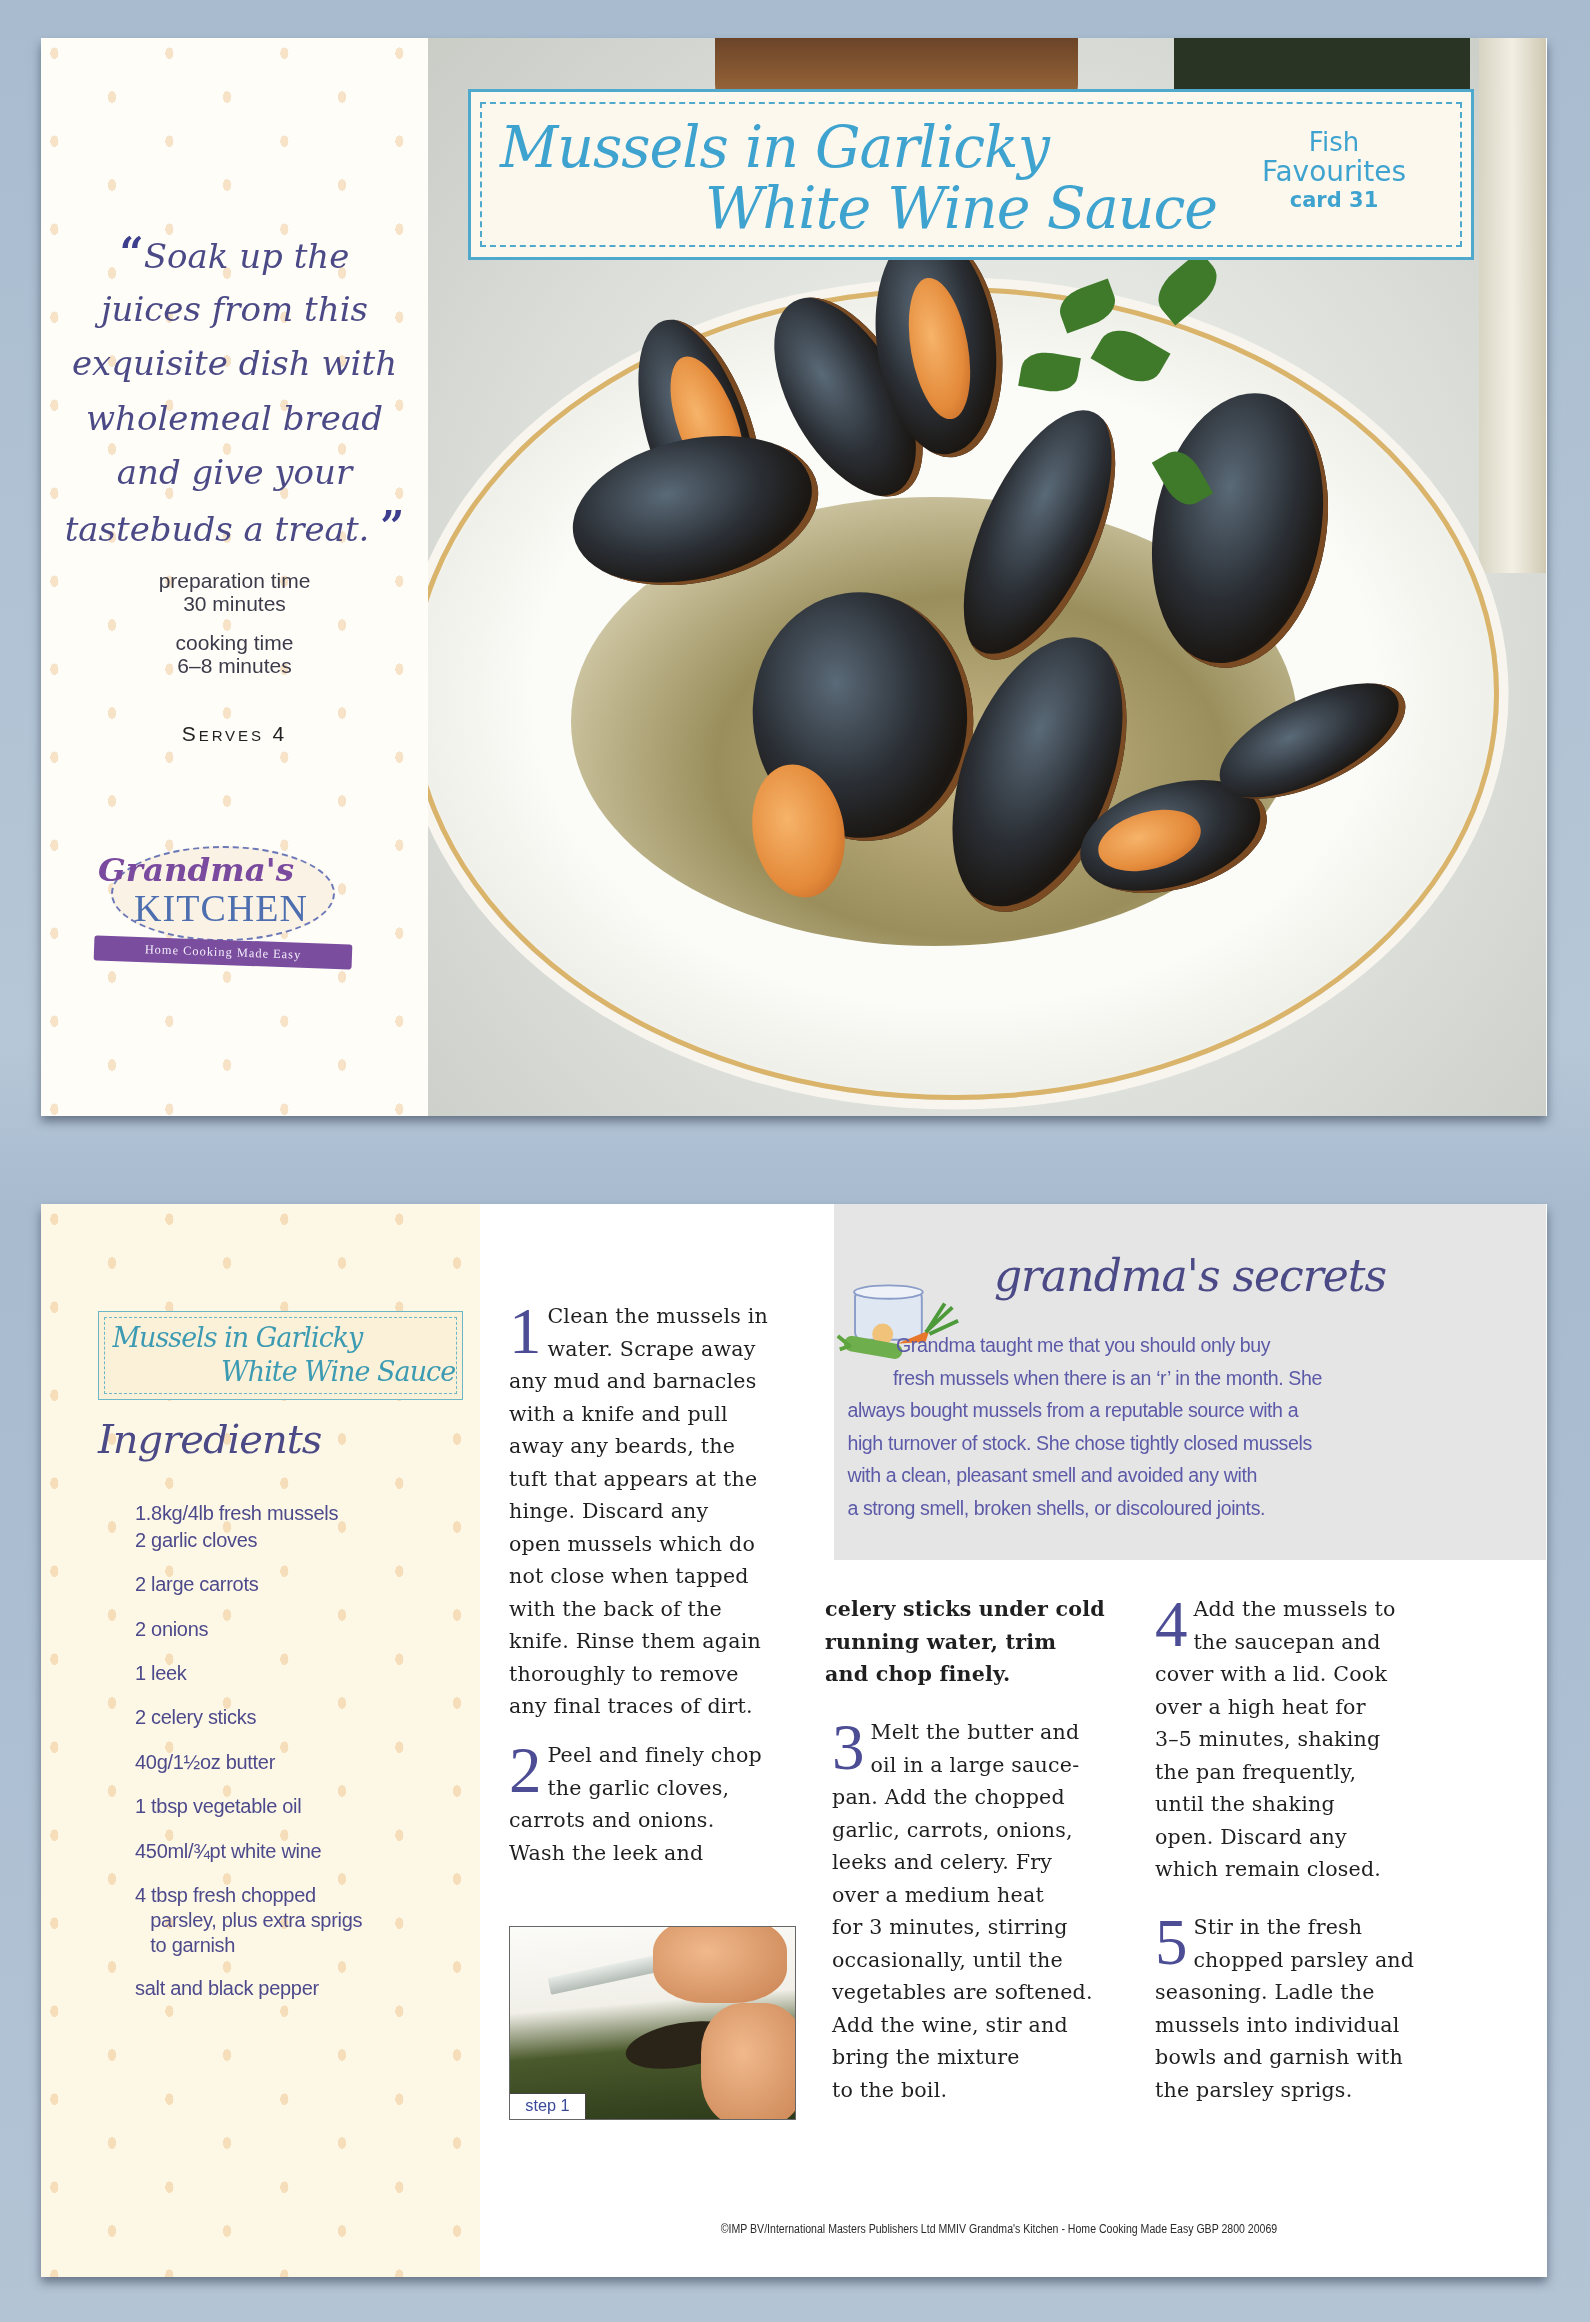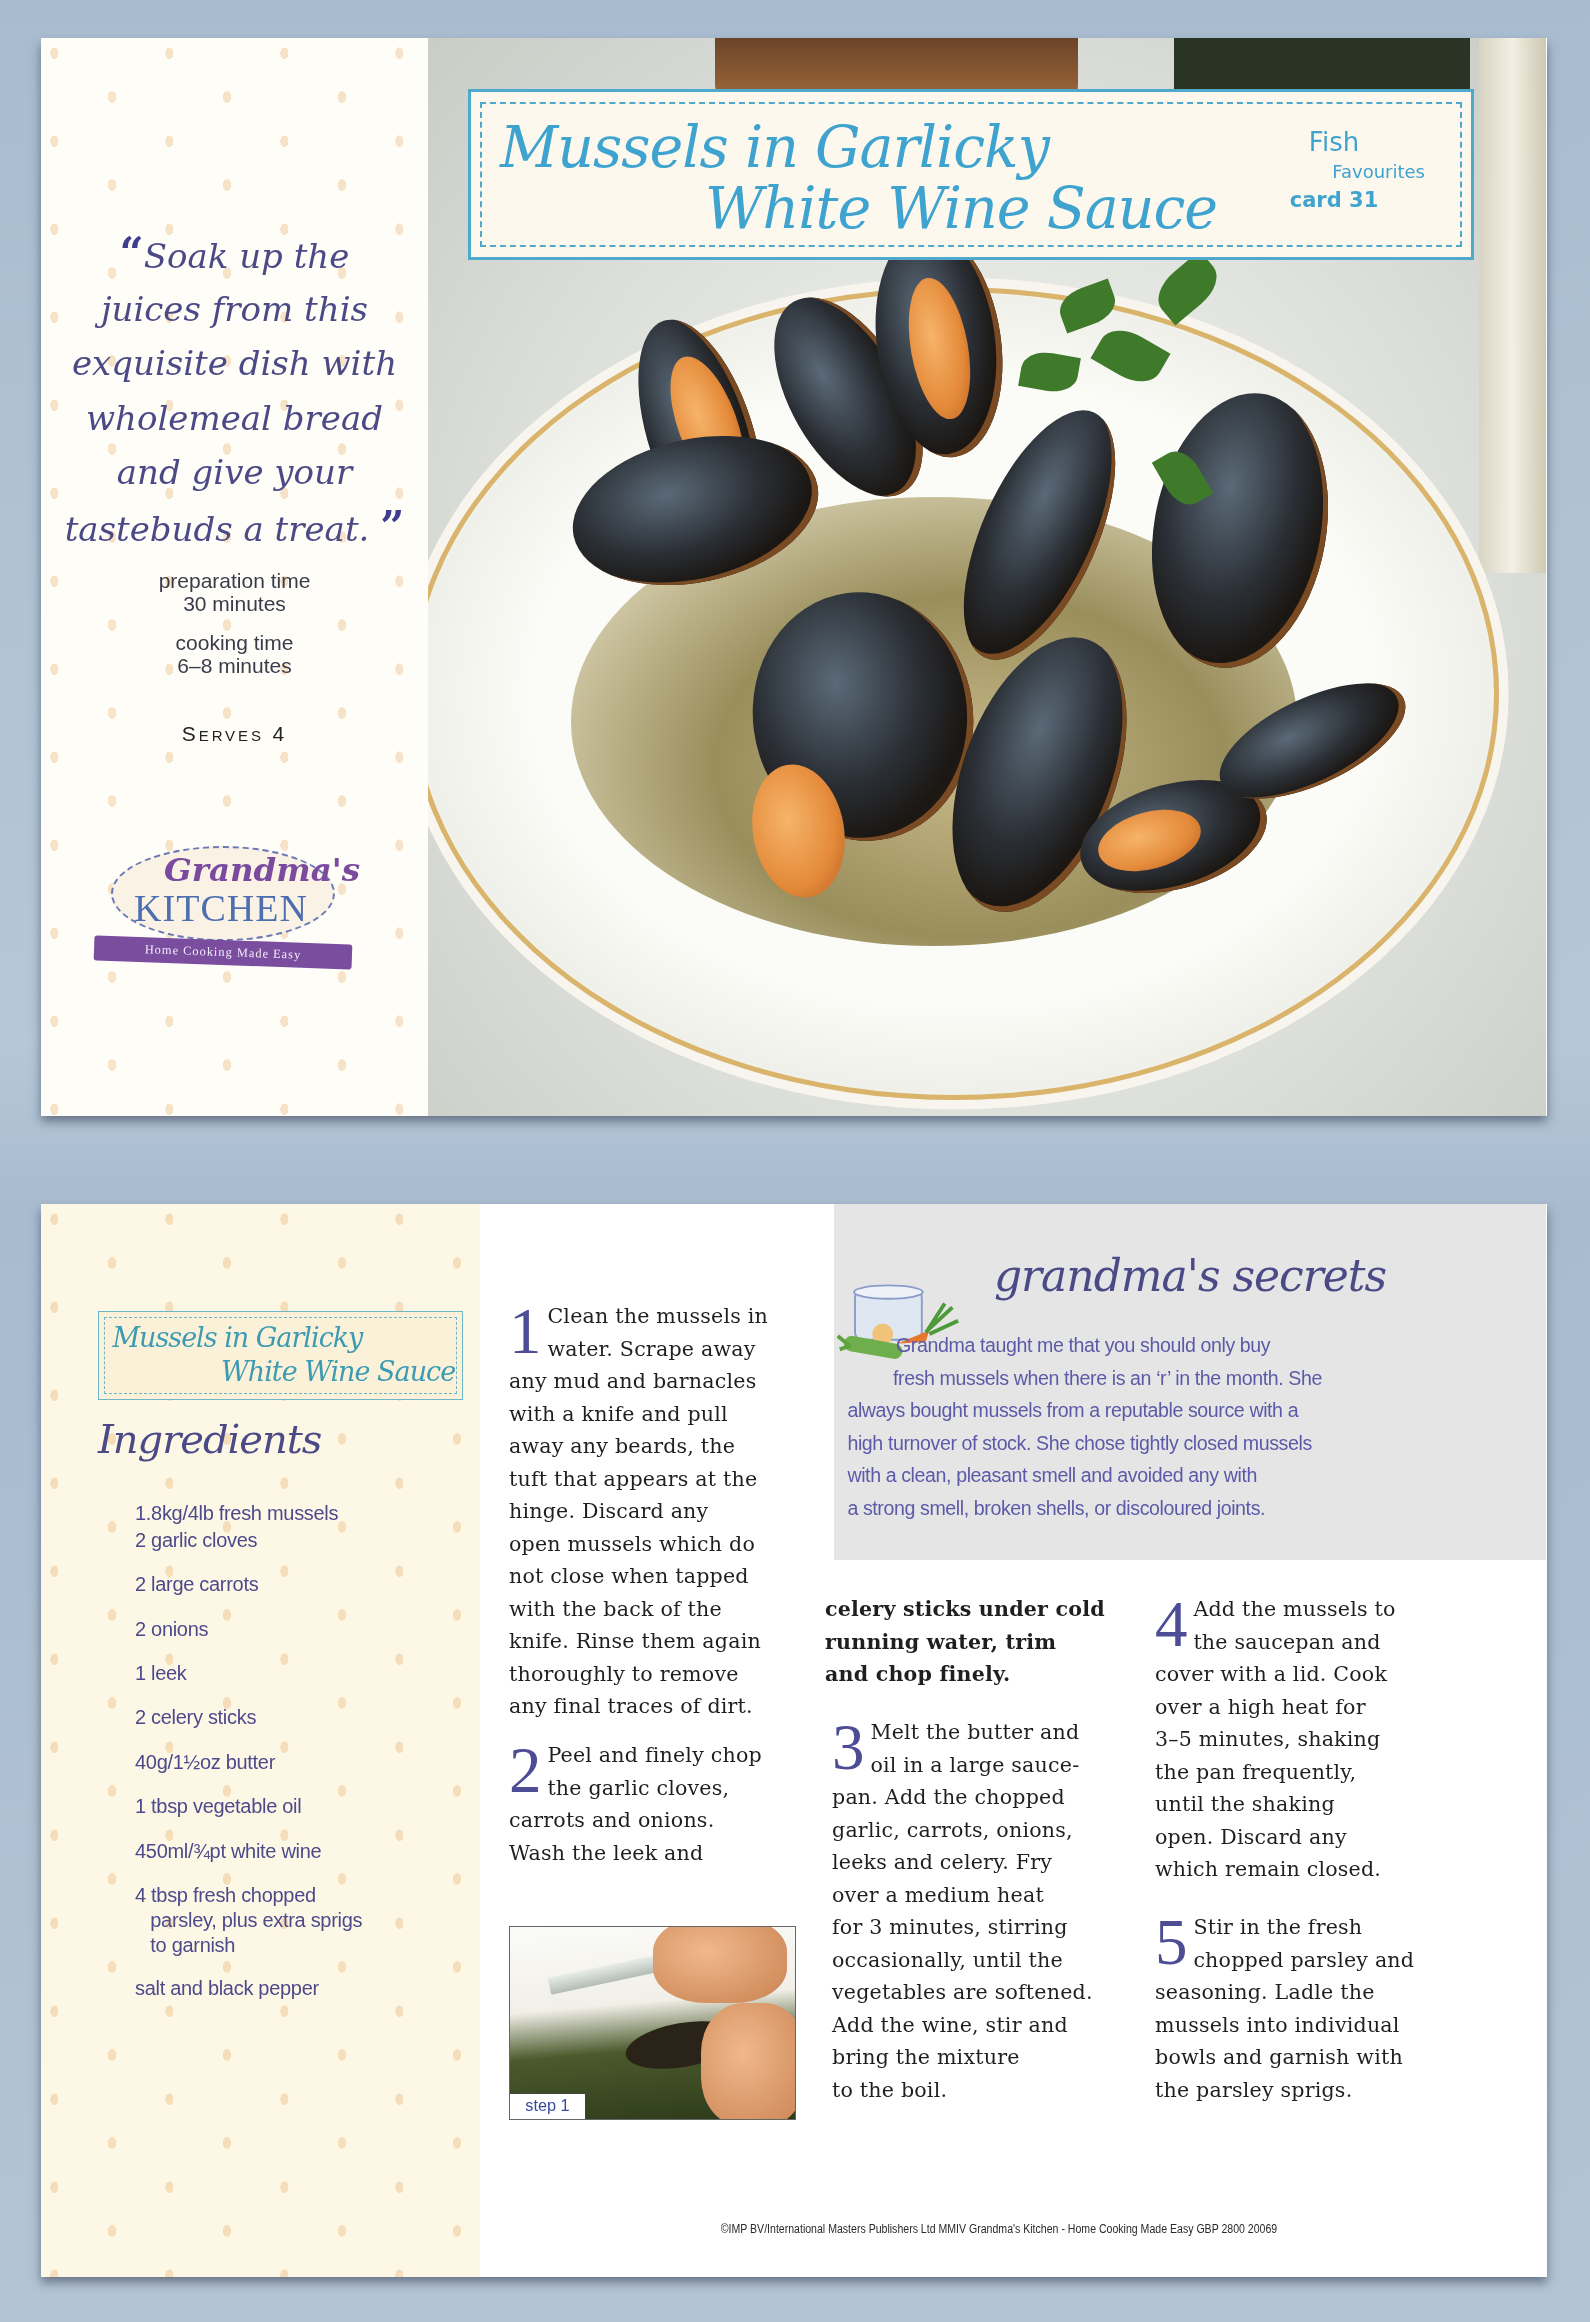--- a/index.html
+++ b/index.html
@@ -44,21 +44,21 @@
   .title-line{position:absolute;font-family:"DejaVu Serif",serif;font-style:italic;color:#3fa3cf;font-size:57px;line-height:1;letter-spacing:-1px;white-space:nowrap;}
   .cat{position:absolute;color:#3fa3cf;font-family:"DejaVu Sans",sans-serif;text-align:center;width:182px;}
 
   .quote{position:absolute;left:0;width:387px;text-align:center;font-family:"DejaVu Serif",serif;font-style:italic;color:#4b4a86;font-size:34px;line-height:54px;}
   .qmark{color:#3d3f8e;font-weight:bold;font-style:normal;font-size:42px;}
   .meta{position:absolute;left:0;width:387px;text-align:center;color:#3b3b4a;font-size:21px;line-height:23px;}
   .serves{position:absolute;left:0;width:387px;text-align:center;color:#222;font-size:21px;letter-spacing:2.9px;font-variant:small-caps;}
 
   .logo{position:absolute;left:53px;top:808px;width:287px;height:172px;}
   .logo-oval{position:absolute;left:17px;top:0;width:220px;height:91px;border-radius:50%;border:2.9px dashed #6b78b8;background:#fbf2e6;}
-  .logo-g{position:absolute;left:12px;width:254px;top:3.8px;text-align:right;font-family:"DejaVu Serif",serif;font-style:italic;font-weight:bold;color:#7a4a9e;font-size:32.5px;}
+  .logo-g{position:absolute;left:4px;width:254px;top:3.8px;text-align:left;font-family:"DejaVu Serif",serif;font-style:italic;font-weight:bold;color:#7a4a9e;font-size:32.5px;}
   .logo-k{position:absolute;left:0;width:254px;top:40px;text-align:center;font-family:"Liberation Serif",serif;color:#4d6fb0;font-size:38px;letter-spacing:1px;}
   .logo-ribbon{position:absolute;left:0;top:94px;width:258px;height:25px;background:#7a4d9e;border-radius:2.9px;transform:rotate(2deg);}
   .logo-ribbon span{display:block;text-align:center;color:#f4eefc;font-family:"Liberation Serif",serif;font-size:12.4px;line-height:25px;letter-spacing:1px;}
 
   
   #back-sidebar{left:0;top:0;width:439px;height:1073px;}
   #secrets-box{left:793px;top:0;width:712px;height:356px;background:#e5e5e5;}
   #back-title{left:57px;top:107px;width:365px;height:89px;background:#fbf1d8;border:1.9px solid #6bb7c8;box-sizing:border-box;}
   #back-title .dash{position:absolute;left:4.8px;top:4.8px;right:4.8px;bottom:4.8px;border:1.9px dashed #6bb7c8;}
   .btl{position:absolute;font-family:"DejaVu Serif",serif;font-style:italic;color:#3c9bb2;font-size:27px;white-space:nowrap;letter-spacing:-1px;}
@@ -143,21 +143,21 @@
     <div class="parsley" style="left:726px;top:229px;width:67px;height:42px;transform:rotate(-40deg);"></div>
     <div class="parsley" style="left:593px;top:315px;width:57px;height:38px;transform:rotate(10deg);"></div>
     <div class="parsley" style="left:726px;top:421px;width:57px;height:38px;transform:rotate(60deg);"></div>
   </div>
 
   <div class="abs" id="title-box">
     <div class="dash"></div>
     <div class="title-line" style="left:29px;top:27px;">Mussels in Garlicky</div>
     <div class="title-line" style="left:234px;top:88px;">White Wine Sauce</div>
     <div class="cat" style="left:772px;top:36px;font-size:26px;line-height:29px;">Fish</div>
-    <div class="cat" style="left:772px;top:65px;font-size:18px;line-height:29px;text-align:right;">Favourites</div>
+    <div class="cat" style="left:772px;top:65px;font-size:28px;line-height:29px;">Favourites</div>
     <div class="cat" style="left:772px;top:96px;font-size:21px;font-weight:bold;">card 31</div>
   </div>
 </div>
 
 <div class="card" id="back">
 
   <div class="abs motif-cream" id="back-sidebar">
     <div class="abs" id="back-title">
       <div class="dash"></div>
       <div class="btl" style="left:13.4px;top:9.6px;">Mussels in Garlicky</div>

